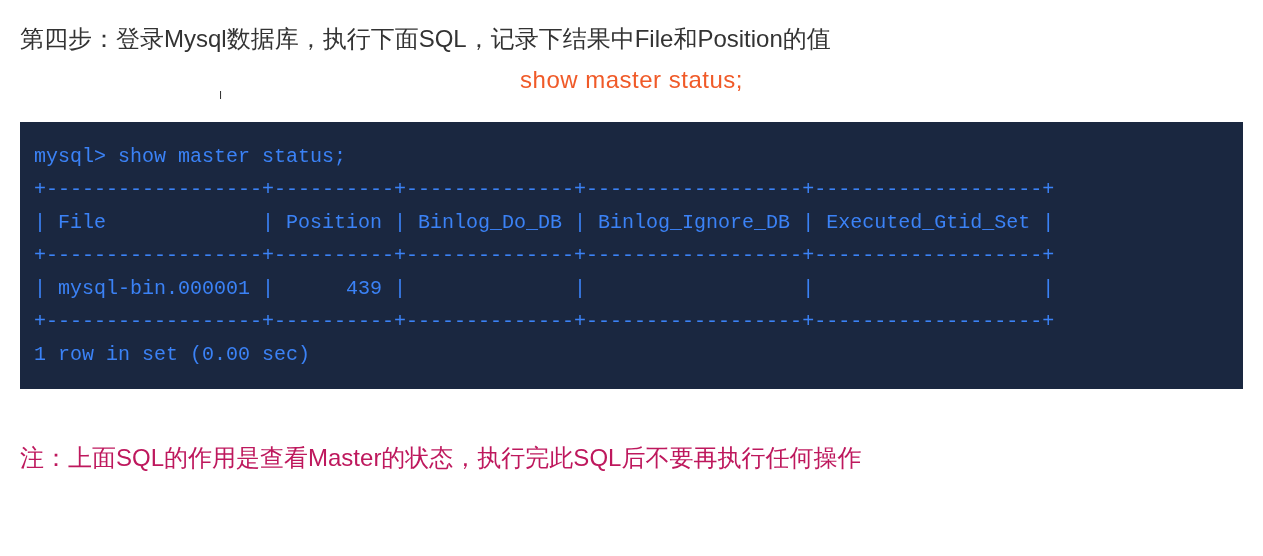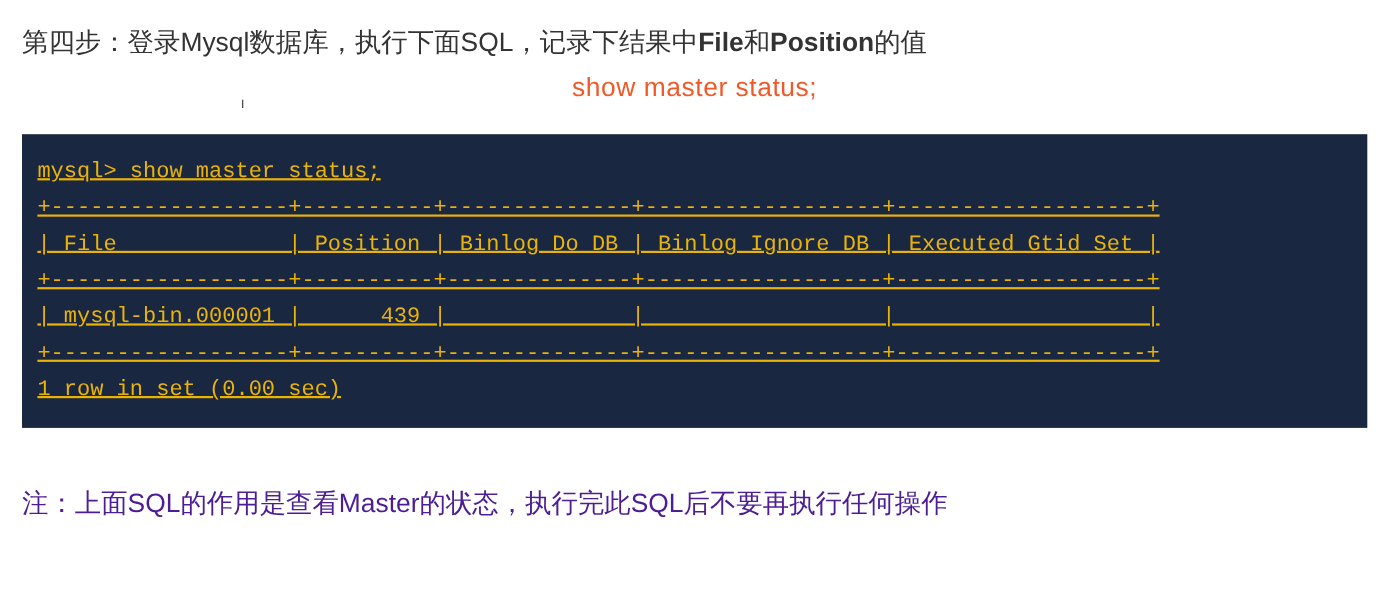--- a/index.html
+++ b/index.html
@@ -9,53 +9,52 @@
       padding: 20px;
       width: 1263px;
       color: #333;
     }
     .step-heading {
       font-size: 24px;
       line-height: 1.6;
       color: #333;
       margin-bottom: 8px;
     }
-    .step-heading .bold { font-weight: 700; }
+    .step-heading .bold { font-weight: 400; }
     .sql-command {
       font-size: 24px;
       color: #f05a28;
       margin-bottom: 28px;
       letter-spacing: 0.5px;
       position: relative;
       text-align: center;
     }
     .cursor-mark {
       position: absolute;
       left: 199px;
       top: 24px;
       font-size: 11px;
       color: #333;
       line-height: 1;
     }
     .terminal {
       background: #1a2740;
-      color: #eab308;
+      color: #3b82f6;
       font-family: "Consolas", "Courier New", monospace;
       font-size: 20px;
       padding: 18px 14px 18px 14px;
       line-height: 1.65;
       white-space: pre;
       overflow-x: auto;
       margin-bottom: 50px;
-      text-decoration: underline;
     }
     .note {
       font-size: 24px;
       line-height: 1.6;
-      color: #4c1d95;
+      color: #be185d;
       margin-top: 10px;
     }
   </style>
 </head>
 <body>
 
 <div class="step-heading">
   <span>第四步：登录Mysql数据库，执行下面SQL，记录下结果中</span><span class="bold">File</span><span>和</span><span class="bold">Position</span><span>的值</span>
 </div>
 

